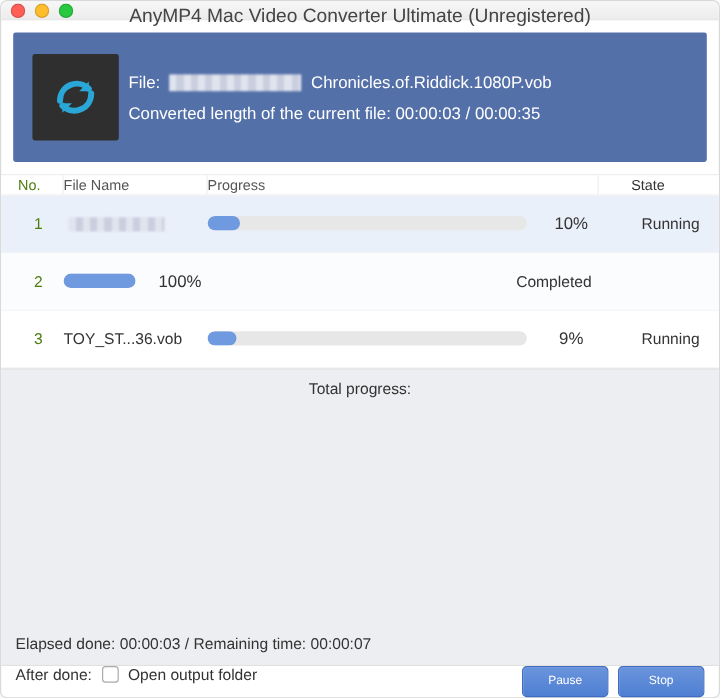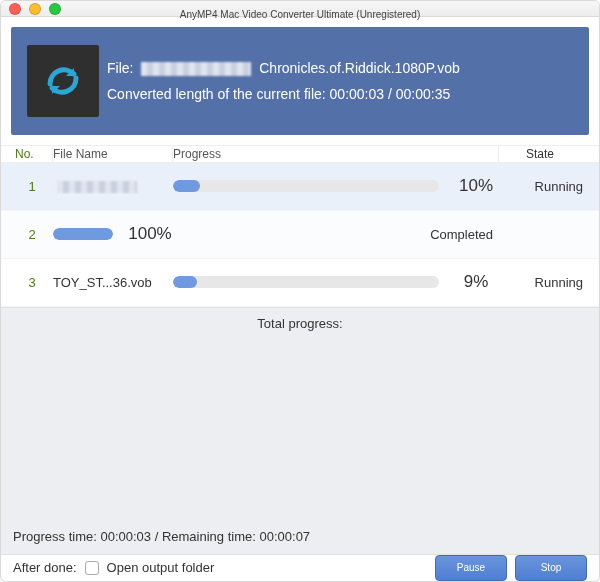--- a/index.html
+++ b/index.html
@@ -34,21 +34,21 @@
   }
   .traffic { display: flex; gap: 8px; }
   .tl-btn { width: 12px; height: 12px; border-radius: 50%; border: 1px solid rgba(0,0,0,.15); }
   .tl-close { background: #ff5f57; }
   .tl-min   { background: #ffbd2e; }
   .tl-zoom  { background: #28c840; }
   .win-title {
     position: absolute;
     left: 0; right: 0;
     text-align: center;
-    font-size: 10px;
+    font-size: 16px;
     color: #444;
     pointer-events: none;
     margin-top: 11px;
   }
   .banner {
     margin: 10px;
     padding: 18px 16px;
     background: #5470a8;
     border-radius: 2px;
     display: flex;
@@ -106,38 +106,37 @@
     height: 12px;
     background: #e7e7e7;
     border-radius: 6px;
     overflow: hidden;
   }
   .bar .fill {
     height: 100%;
     background: #6f9ae0;
     border-radius: 6px;
   }
-  .pct { width: 46px; text-align: center; color: #333; font-size: 17px; }
+  .pct { width: 46px; text-align: center; color: #333; font-size: 14px; }
   .c-state { text-align: right; padding-right: 6px; color: #333; }
   .spacer { flex: 1; }
   .totals {
     background: #eceef1;
     padding: 8px 12px 10px;
     font-size: 13px;
     border-top: 1px solid #e1e1e1;
   }
   .totals-row1 { display: flex; align-items: center; gap: 10px; margin-bottom: 8px; flex-direction: column; }
   .totals-row1 .bar { flex: 0 0 180px; }
   .totals-row1 .pct-total { flex: 1; text-align: center; }
   .times { color: #333; }
   .footer {
     height: 48px;
     border-top: 1px solid #e1e1e1;
     display: flex;
-    align-items: center;
     padding: 0 12px;
     gap: 8px;
   }
   .chk {
     width: 14px; height: 14px;
     border: 1px solid #aaa;
     border-radius: 3px;
     background: #fff;
   }
   .footer .spacer2 { flex: 1; }
@@ -247,21 +246,21 @@
   <div class="spacer"></div>
 
   <div class="totals">
     <div class="totals-row1">
       <span>Total progress:</span>
       <div class="bar">
         <div class="fill" id="total-fill" style="width: 30%;"></div>
       </div>
     </div>
     <div class="times">
-      <span>Progress time:</span>
+      <span>Elapsed done:</span>
       <span>00:00:03</span>
       <span>/</span>
       <span>Remaining time:</span>
       <span>00:00:07</span>
     </div>
   </div>
 
   <div class="footer">
     <span>After done:</span>
     <div class="chk"></div>

